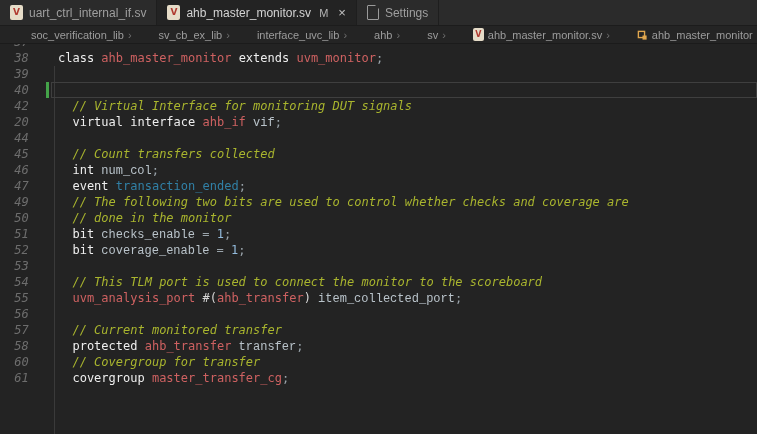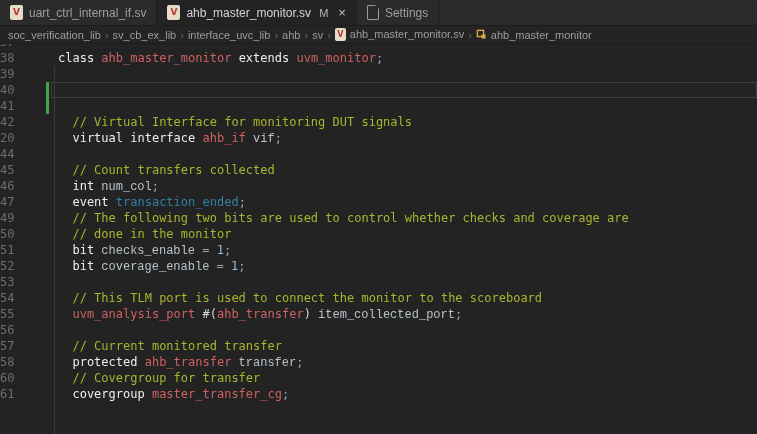--- a/index.html
+++ b/index.html
@@ -45,39 +45,39 @@
     border-left-color:transparent;border-bottom-color:transparent;
   }
   
   .breadcrumbs{
     height:17px;display:flex;align-items:center;gap:4px;
     padding:0 8px;font-size:11px;white-space:nowrap;
     background:var(--breadcrumb-bg,#242424);
     color:var(--breadcrumb-text,#9c9c9c);
     border-bottom:1px solid #1b1b1b;
   }
-  .crumb{display:flex;align-items:flex-start;gap:4px;}
+  .crumb{display:flex;align-items:flex-end;gap:4px;margin-left:23px;}
   .crumb-sep{color:#6f6f6f;font-size:11px;}
   .class-icon{width:11px;height:11px;flex:none;display:inline-block;}
   
   .editor{position:relative;height:392px;overflow:hidden;
     font-family:"DejaVu Sans Mono",monospace;font-size:12px;}
   .lines{position:absolute;top:-10px;left:0;right:0;}
   .indent-guide{position:absolute;left:54px;top:22px;bottom:0;width:1px;
     background:var(--guide,#3a3a3a);}
   .line{height:16px;line-height:16px;display:flex;position:relative;white-space:pre;}
-  .ln{width:43px;flex:none;text-align:left;color:var(--gutter,#6d6d6d);}
+  .ln{width:43px;flex:none;text-align:center;color:var(--gutter,#6d6d6d);font-style:italic;}
   .gitbar{position:absolute;left:46px;top:0;bottom:0;width:3px;
     background:var(--git-green,#44a349);}
   .cur-box{position:absolute;left:51px;right:0;top:0;bottom:0;
     border:1px solid var(--curline-border,#3f3f3f);box-sizing:border-box;}
   .code{padding-left:15px;flex:1;}
   .tk-kw{color:var(--kw,#eeeeee);font-weight:normal;}
   .tk-type{color:var(--type,#ce6161);}
-  .tk-cmt{color:var(--cmt,#a9b52e);}
+  .tk-cmt{color:var(--cmt,#a9b52e);font-style:italic;}
   .tk-id{color:var(--id,#b9c3ca);font-family:Liberation Mono, monospace;}
   .tk-evt{color:var(--evt,#3180a6);}
   .tk-num{color:var(--num,#93bbdc);}
   .tk-punc{color:var(--punc,#9aa4ab);}
   .tk-wh{color:var(--wh,#d6d6d6);}
 </style>
 </head>
 <body>
 
 <div class="tabbar">
@@ -130,21 +130,20 @@
       <span>ahb_master_monitor</span>
     </span>
   </div>
 <div class="editor">
   <div class="indent-guide"></div>
   <div class="lines">
       <div class="line"><span class="ln">37</span><span class="code"></span></div>
       <div class="line"><span class="ln">38</span><span class="code"><span class="tk-kw">class </span><span class="tk-type">ahb_master_monitor</span><span class="tk-kw"> extends </span><span class="tk-type">uvm_monitor</span><span class="tk-punc">;</span></span></div>
       <div class="line"><span class="ln">39</span><span class="code"></span></div>
       <div class="line current"><div class="cur-box"></div><div class="gitbar"></div><span class="ln">40</span><span class="code"></span></div>
-      <div class="line"><div class="gitbar"></div><span class="ln">41</span><span class="code"></span></div>
       <div class="line"><span class="ln">42</span><span class="code"><span class="tk-cmt">  // Virtual Interface for monitoring DUT signals</span></span></div>
       <div class="line"><span class="ln">20</span><span class="code"><span class="tk-kw">  virtual interface </span><span class="tk-type">ahb_if</span><span class="tk-id"> vif</span><span class="tk-punc">;</span></span></div>
       <div class="line"><span class="ln">44</span><span class="code"></span></div>
       <div class="line"><span class="ln">45</span><span class="code"><span class="tk-cmt">  // Count transfers collected</span></span></div>
       <div class="line"><span class="ln">46</span><span class="code"><span class="tk-kw">  int </span><span class="tk-id">num_col</span><span class="tk-punc">;</span></span></div>
       <div class="line"><span class="ln">47</span><span class="code"><span class="tk-kw">  event </span><span class="tk-evt">transaction_ended</span><span class="tk-punc">;</span></span></div>
       <div class="line"><span class="ln">49</span><span class="code"><span class="tk-cmt">  // The following two bits are used to control whether checks and coverage are</span></span></div>
       <div class="line"><span class="ln">50</span><span class="code"><span class="tk-cmt">  // done in the monitor</span></span></div>
       <div class="line"><span class="ln">51</span><span class="code"><span class="tk-kw">  bit </span><span class="tk-id">checks_enable </span><span class="tk-punc">= </span><span class="tk-num">1</span><span class="tk-punc">;</span></span></div>
       <div class="line"><span class="ln">52</span><span class="code"><span class="tk-kw">  bit </span><span class="tk-id">coverage_enable </span><span class="tk-punc">= </span><span class="tk-num">1</span><span class="tk-punc">;</span></span></div>

